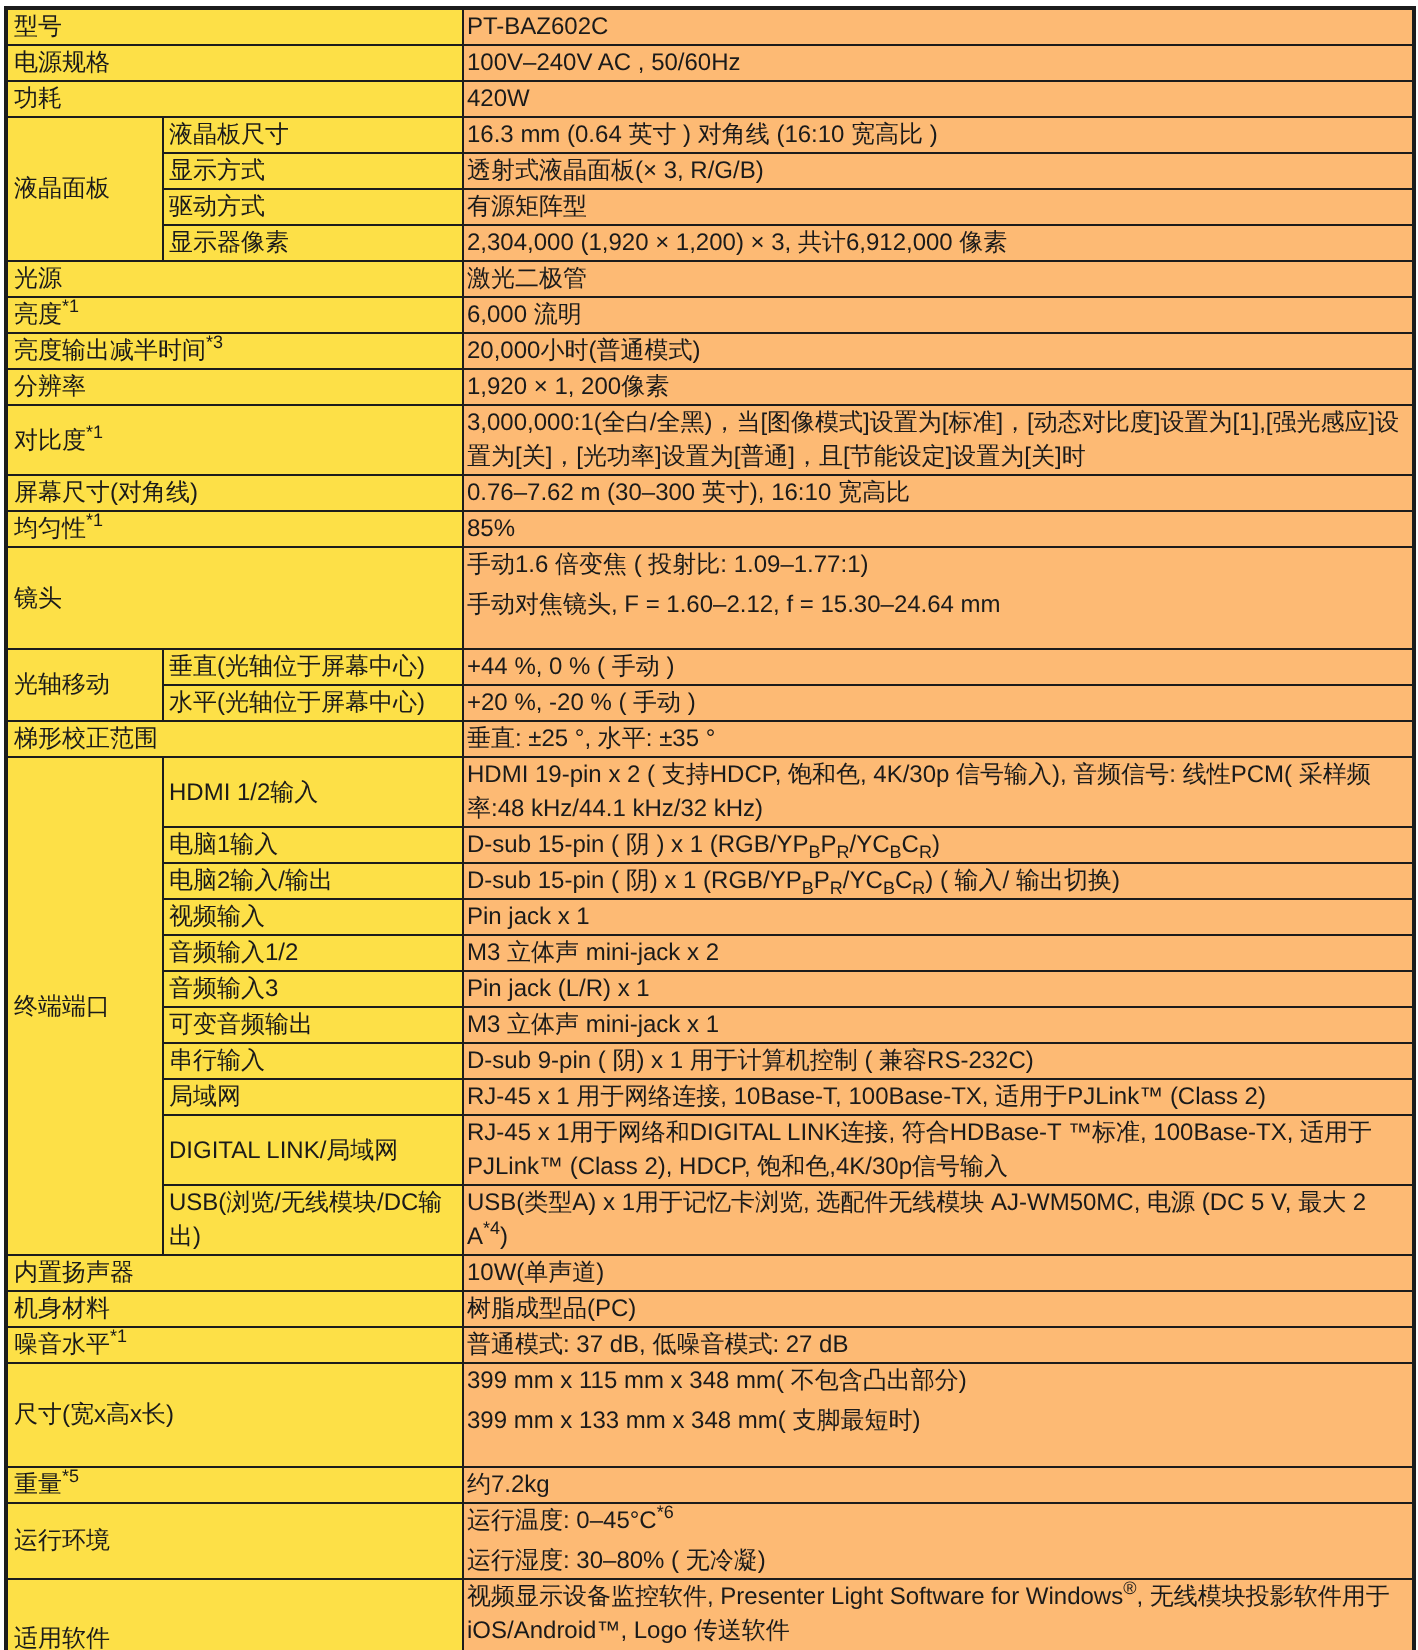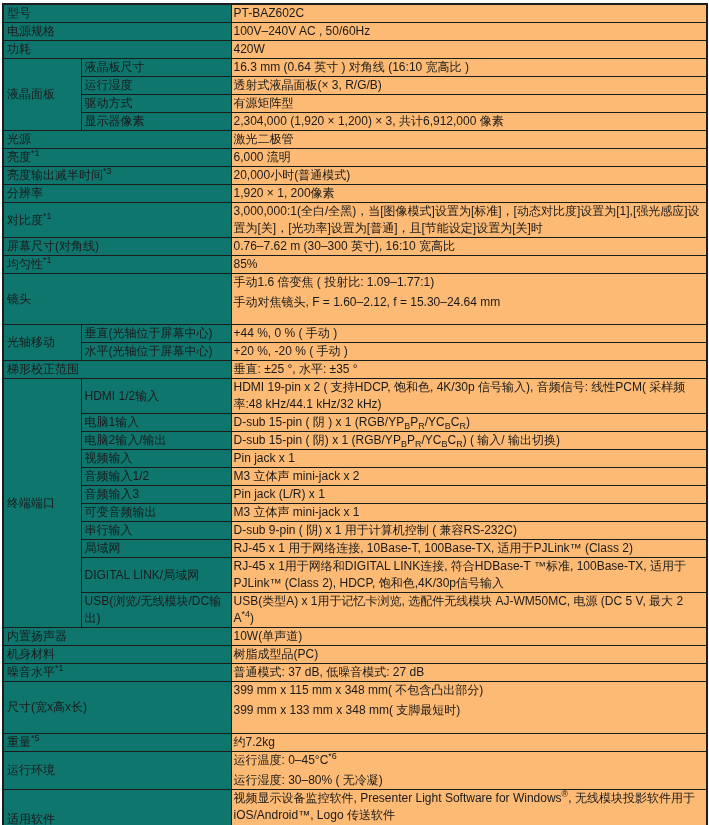--- a/index.html
+++ b/index.html
@@ -24,21 +24,21 @@
   }
   table.spec td {
     border: 1px solid #1c1c1c;
     font-size: 12px;
     line-height: 17px;
     color: #1a1a1a;
     overflow: hidden;
     word-break: break-word;
   }
   td.lbl {
-    background: #0f766e;
+    background: #fde047;
     padding: 0 1px 0 3px;
     vertical-align: middle;
   }
   td.val {
     background: #fdba74;
     padding: 0 3px 0 2px;
     vertical-align: top;
   }
   td.val .line + .line { margin-top: 3px; }
   sup {
@@ -84,21 +84,21 @@
           </td>
         </tr>
         <tr style="height: 17px;">
           <td class="lbl" rowspan="4">液晶面板</td>
           <td class="lbl">液晶板尺寸</td>
           <td class="val">
             <div class="line">16.3 mm (0.64 英寸 ) 对角线 (16:10 宽高比 )</div>
           </td>
         </tr>
         <tr style="height: 17px;">
-          <td class="lbl">运行湿度</td>
+          <td class="lbl">显示方式</td>
           <td class="val">
             <div class="line">透射式液晶面板(× 3, R/G/B)</div>
           </td>
         </tr>
         <tr style="height: 17px;">
           <td class="lbl">驱动方式</td>
           <td class="val">
             <div class="line">有源矩阵型</div>
           </td>
         </tr>

